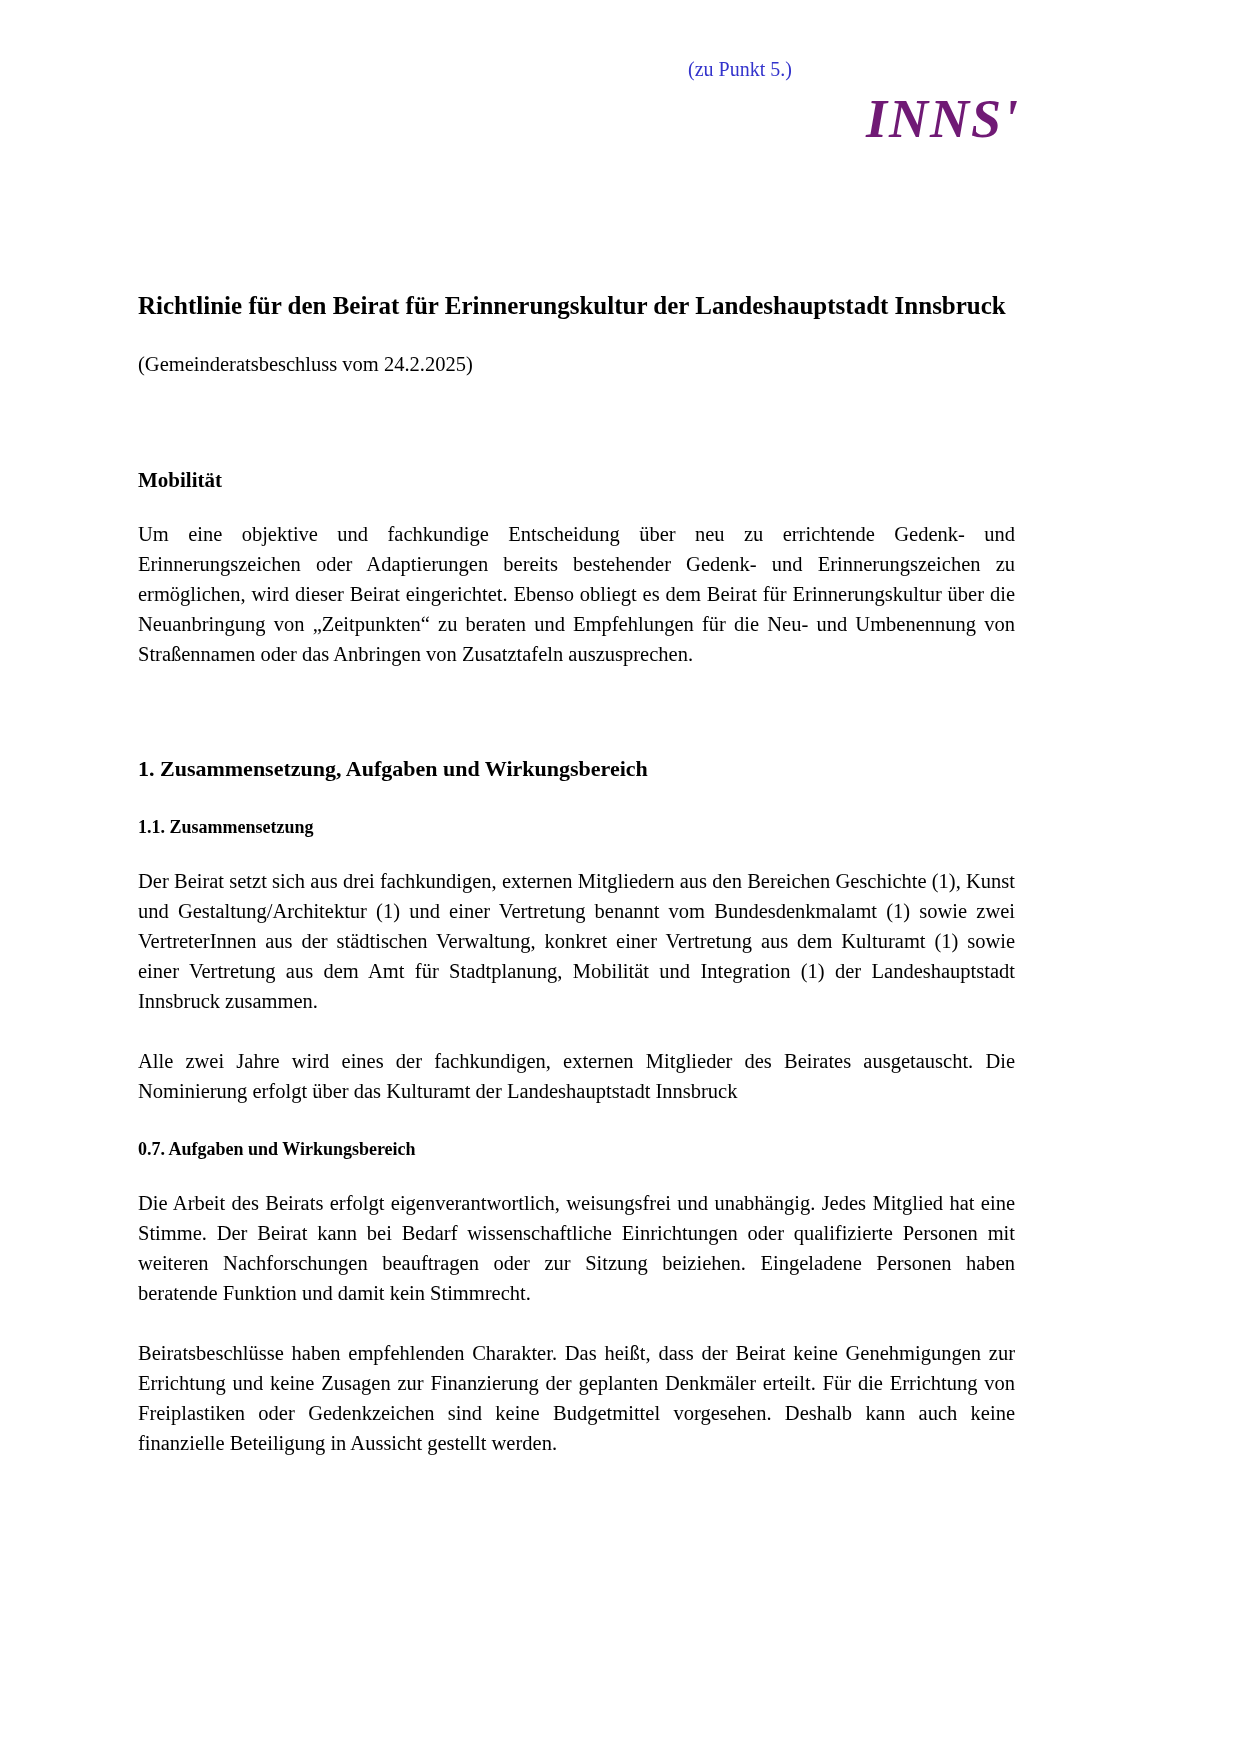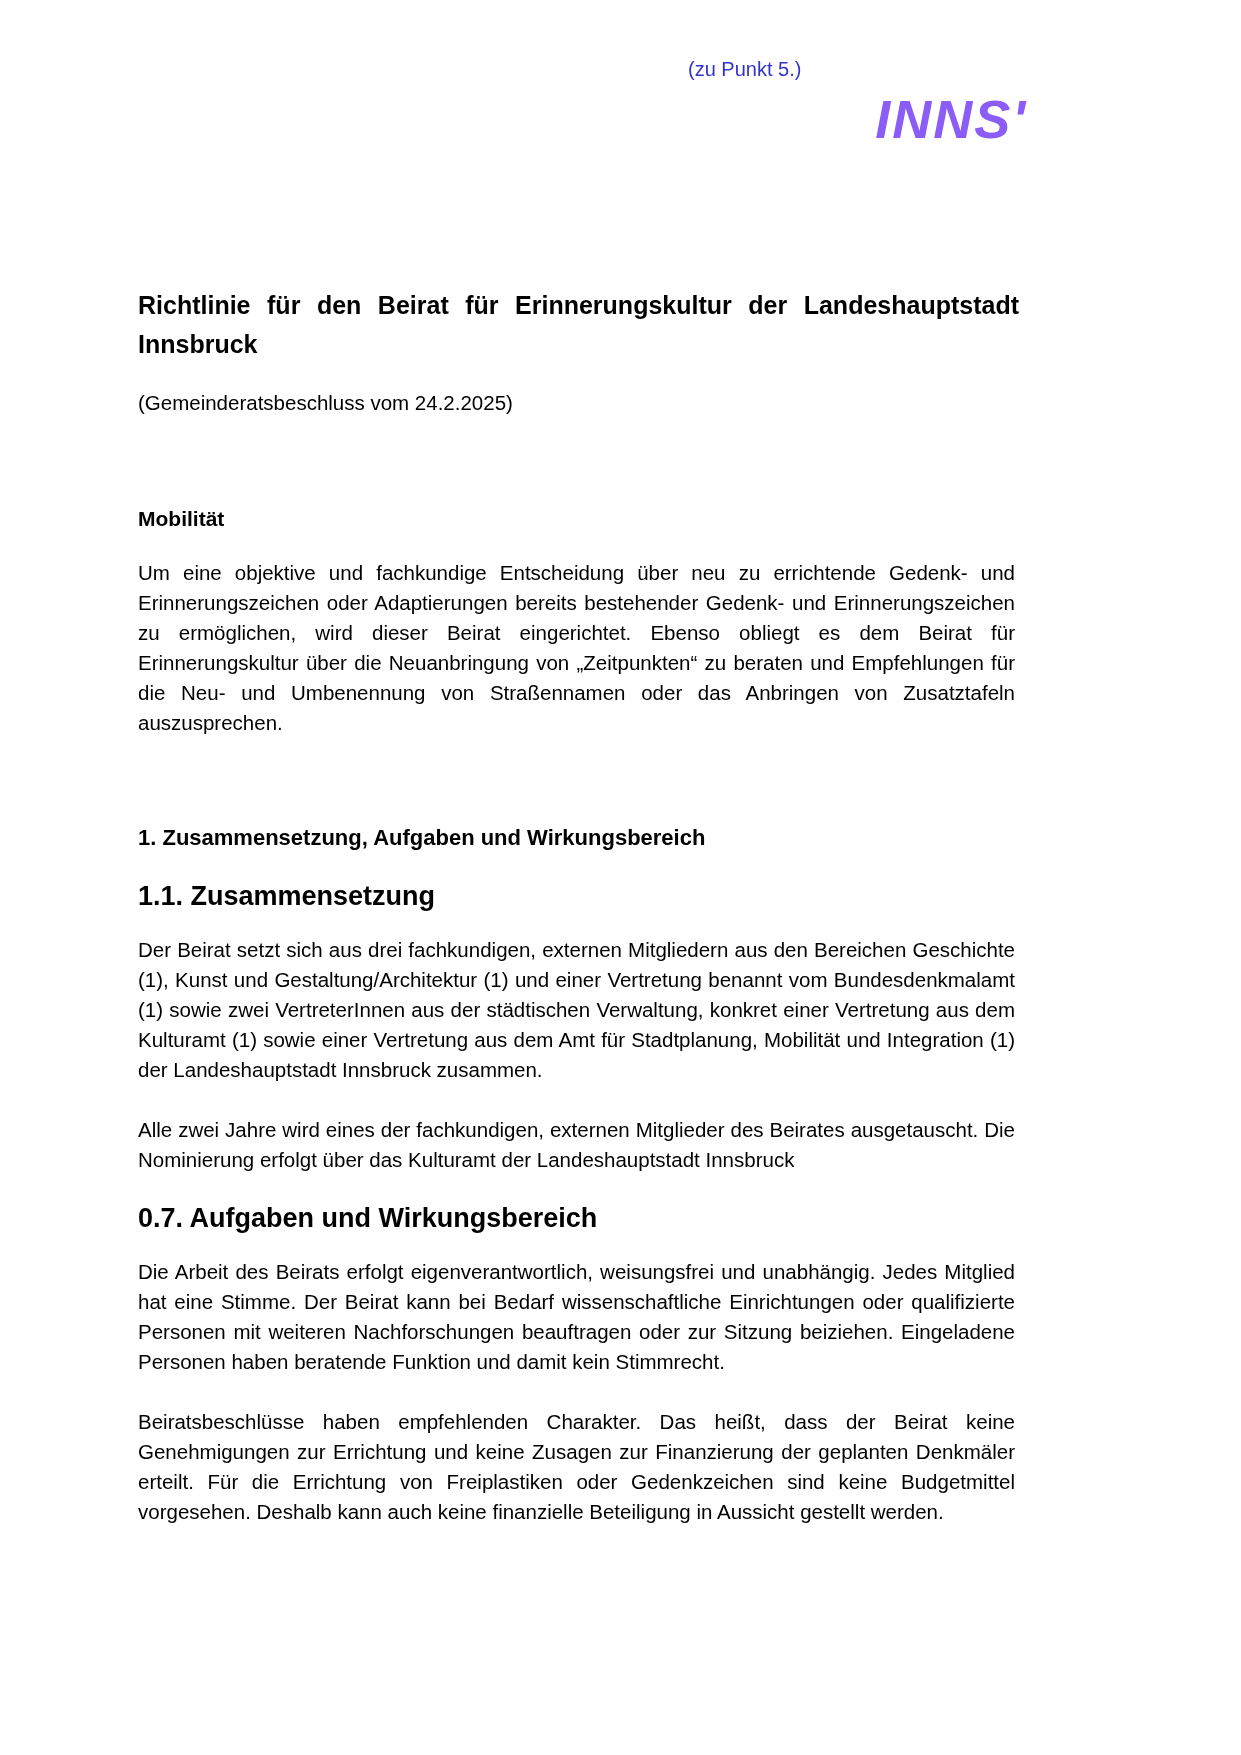--- a/index.html
+++ b/index.html
@@ -6,38 +6,38 @@
   html, body {
     margin: 0;
     padding: 0;
     background: #ffffff;
   }
   .page {
     position: relative;
     width: 1241px;
     height: 1755px;
     background: #ffffff;
-    font-family: Liberation Sans, sans-serif;
+    font-family: Liberation Serif, serif;
     color: #000000;
     overflow: hidden;
   }
   .ref-note {
     position: absolute;
     left: 688px;
     top: 58px;
     font-size: 20px;
     color: #3333cc;
     white-space: nowrap;
   }
   .logo {
     position: absolute;
-    right: 214px;
+    right: 221px;
     top: 90px;
     text-align: right;
-    color: #8b5cf6;
+    color: #701a75;
     font-weight: bold;
     font-style: italic;
     font-size: 54px;
     line-height: 58px;
     letter-spacing: 2px;
     white-space: nowrap;
   }
   .content {
     padding: 0 222px 0 138px;
   }
@@ -60,21 +60,21 @@
     font-weight: bold;
   }
   .h-section {
     margin: 84px 0 0 0;
     font-size: 22px;
     line-height: 31px;
     font-weight: bold;
   }
   .h-sub {
     margin: 28px 0 0 0;
-    font-size: 27px;
+    font-size: 18px;
     line-height: 30px;
     font-weight: bold;
   }
   .para {
     margin: 24px 4px 0 0;
     font-size: 20.5px;
     line-height: 30px;
     text-align: justify;
   }
   .para + .para {

